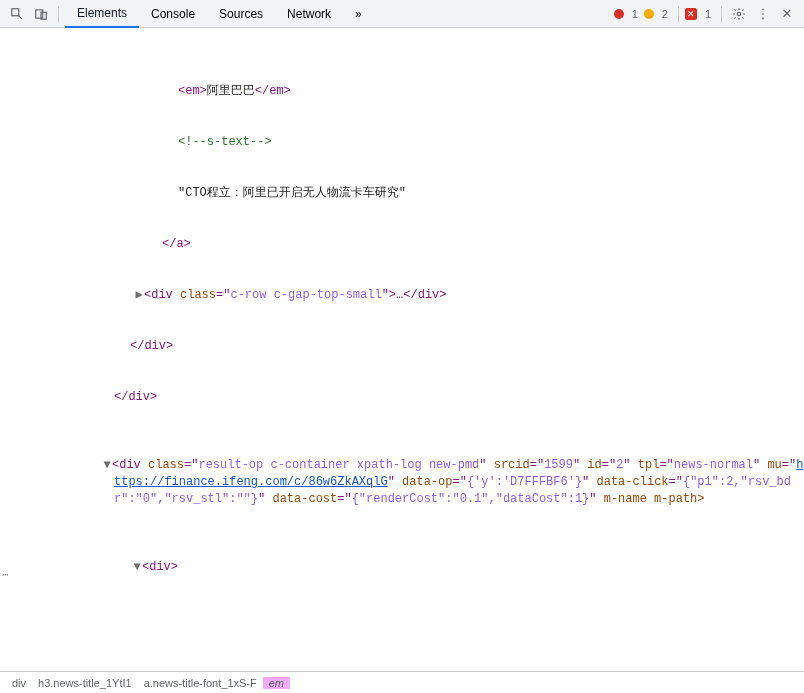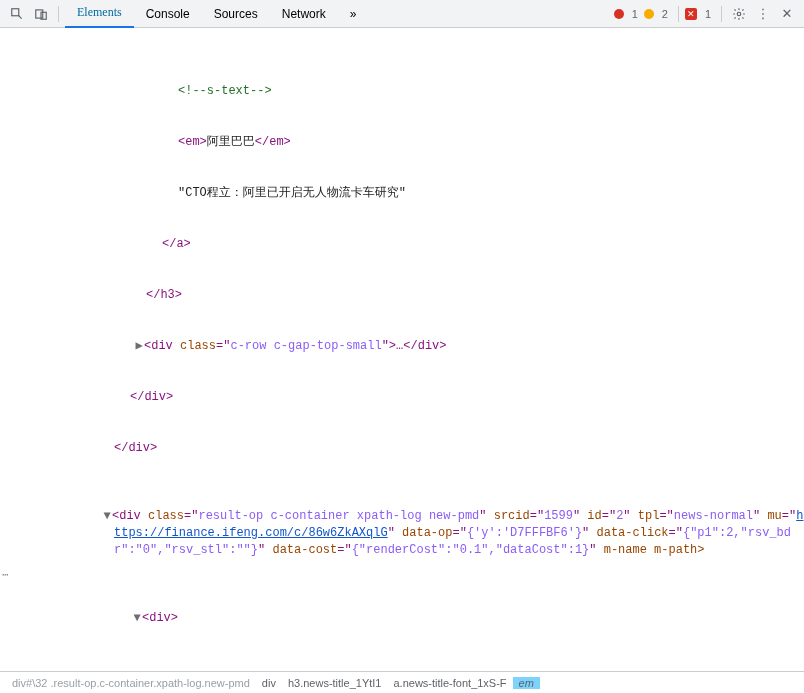--- a/index.html
+++ b/index.html
@@ -46,23 +46,22 @@
   }
   .tab {
     padding: 0 12px;
     display: flex;
     align-items: center;
     color: #000000;
     font-size: 12px;
     cursor: default;
   }
   .tab.active {
-    color: #0369a1;
+    color: #0f172a;
     border-bottom: 2px solid #1a73e8;
-    font-family: Liberation Serif, serif;
   }
   .spacer { flex: 1; }
   .badge-group { display:flex; align-items:center; gap:6px; margin-right:4px;}
   .dot { width:10px; height:10px; border-radius:50%; display:inline-block; }
   .dot.red  { background:#d93025; }
   .dot.yellow { background:#f9ab00; }
   .sq { width:12px; height:12px; display:inline-flex; align-items:center; justify-content:center; font-size:9px; color:#fff; border-radius:2px;}
   .sq.red { background:#d93025;}
   .count { font-size:11px; color:#5f6368; margin-left:2px;}
   .main {
@@ -100,21 +99,21 @@
     border-top: 1px solid #ccc;
     display: flex;
     align-items: center;
     padding: 0 6px;
     font-size: 11px;
     color: #5f6368;
     gap: 0;
     overflow: hidden;
   }
   .crumb { padding: 0 6px; white-space: nowrap;}
-  .crumb.sel { background:#7dd3fc; color:#5f6368;font-style:italic;}
+  .crumb.sel { background:#f0abfc; color:#5f6368;font-style:italic;}
   .crumb.dim2 { color:#9aa0a6;}
   .i1 { padding-left: 154px; }
   .i2 { padding-left: 138px; }
   .i3 { padding-left: 122px; }
   .i4 { padding-left: 106px; }
   .i5 { padding-left: 90px; }
   .ib { padding-left: 120px; }
 </style>
 </head>
 <body>
@@ -160,25 +159,24 @@
       </svg>
   </div>
   <div class="tb-btn">⋮</div>
   <div class="tb-btn">✕</div>
 </div>
 
 <div class="main">
   <div class="gutter-dots">⋯</div>
   <div class="code-area">
 
+    <div class="line i1"><span class="tag">&lt;em&gt;</span><span class="text">阿里巴巴</span><span class="tag">&lt;/em&gt;</span></div>
     <div class="line i1"><span class="cmt">&lt;!--s-text--&gt;</span></div>
-    <div class="line i1"><span class="tag">&lt;em&gt;</span><span class="text">阿里巴巴</span><span class="tag">&lt;/em&gt;</span></div>
     <div class="line i1"><span class="text">"CTO程立：阿里已开启无人物流卡车研究"</span></div>
     <div class="line i2"><span class="tag">&lt;/a&gt;</span></div>
-    <div class="line i3"><span class="tag">&lt;/h3&gt;</span></div>
     <div class="line i3"><span class="tri">▶</span><span class="tag">&lt;div </span><span class="attr">class</span><span class="tag">="</span><span class="val">c-row c-gap-top-small</span><span class="tag">"&gt;…&lt;/div&gt;</span></div>
     <div class="line i4"><span class="tag">&lt;/div&gt;</span></div>
     <div class="line i5"><span class="tag">&lt;/div&gt;</span></div>
 
     <div class="line i5"><span class="tri">▼</span><span class="tag">&lt;div </span><span class="attr">class</span><span class="tag">="</span><span class="val">result-op c-container xpath-log new-pmd</span><span class="tag">" </span><span class="attr">srcid</span><span class="tag">="</span><span class="val">1599</span><span class="tag">" </span><span class="attr">id</span><span class="tag">="</span><span class="val">2</span><span class="tag">" </span><span class="attr">tpl</span><span class="tag">="</span><span class="val">news-normal</span><span class="tag">" </span><span class="attr">mu</span><span class="tag">="</span><span class="link">https://finance.ifeng.com/c/86w6ZkAXqlG</span><span class="tag">" </span><span class="attr">data-op</span><span class="tag">="</span><span class="val">{'y':'D7FFFBF6'}</span><span class="tag">" </span><span class="attr">data-click</span><span class="tag">="</span><span class="val">{"p1":2,"rsv_bdr":"0","rsv_stl":""}</span><span class="tag">" </span><span class="attr">data-cost</span><span class="tag">="</span><span class="val">{"renderCost":"0.1","dataCost":1}</span><span class="tag">"</span><span class="attr"> m-name m-path&gt;</span></div>
 
     <div class="line ib"><span class="tri">▼</span><span class="tag">&lt;div&gt;</span></div>
     
 
     
@@ -189,18 +187,17 @@
     
     
     
     
     
 
   </div>
 </div>
 
 <div class="crumbs">
-  <span class="crumb dim2">div#\32 .result-op.c-container.xpath-log.new-pmd</span>
   <span class="crumb">div</span>
   <span class="crumb">h3.news-title_1YtI1</span>
   <span class="crumb">a.news-title-font_1xS-F</span>
   <span class="crumb sel">em</span>
 </div>
 
 </body></html>

